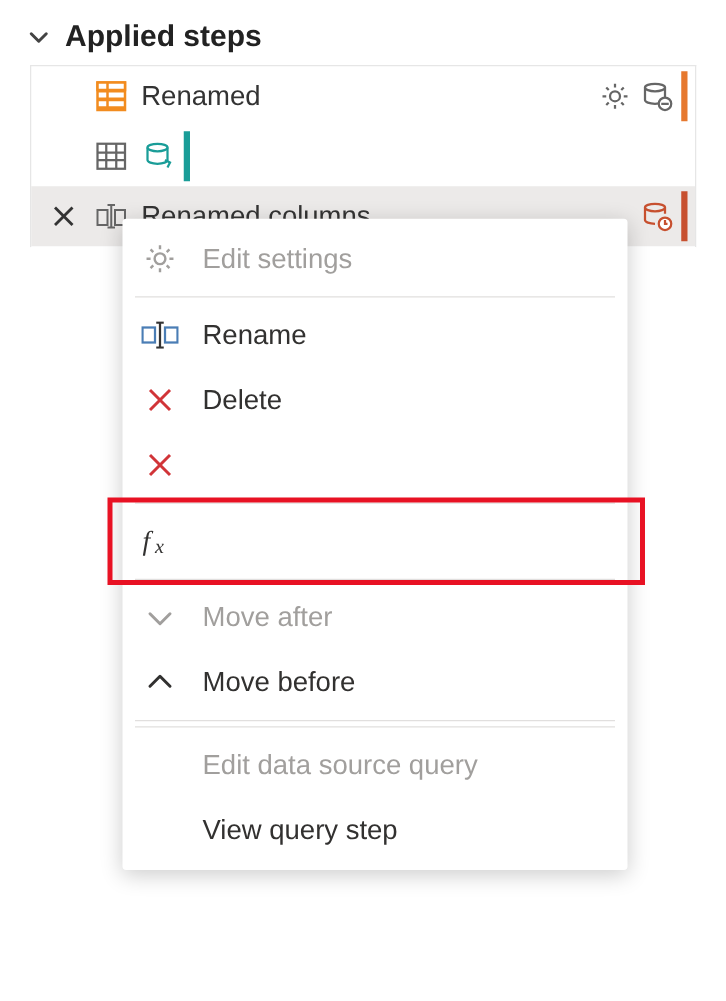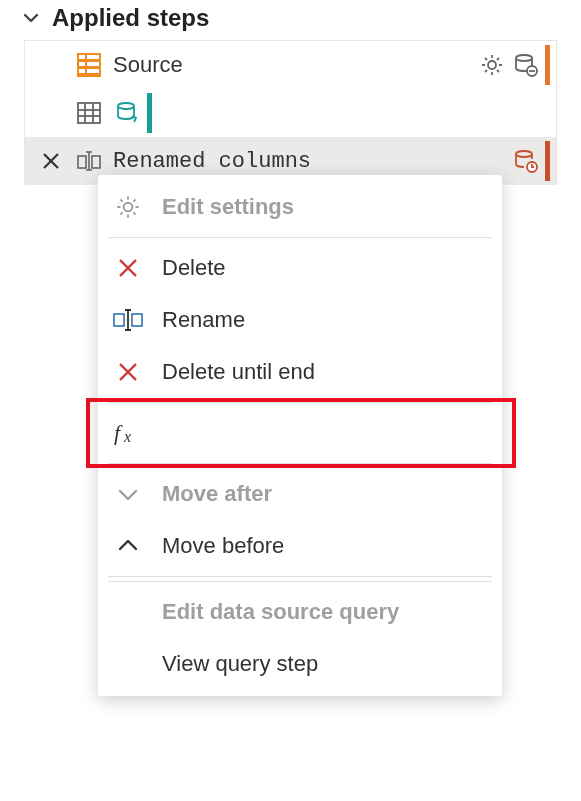--- a/index.html
+++ b/index.html
@@ -11,20 +11,21 @@
       overflow: hidden;
     }
     .panel-header {
       display: flex;
       align-items: center;
       gap: 10px;
       padding: 4px 12px 8px 20px;
       font-size: 24px;
       font-weight: 600;
       color: #222;
+      margin-top: 12px;
     }
     .panel-header .chev {
       width: 22px; height: 22px; display:flex; align-items:center; justify-content:center;
     }
     .steps-container {
       border: 1px solid #fff;
       margin: 0 24px 0 24px;
       border-top: 1px solid #e6e6e6;
       border-left: 1px solid #e6e6e6;
       border-right: 1px solid #e6e6e6;
@@ -34,21 +35,20 @@
       align-items: center;
       height: 48px;
       padding: 0 6px 0 12px;
       font-size: 22px;
       color: #333;
       gap: 10px;
       position: relative;
     }
     .step-row.selected {
       background: #eceae9;
-      font-family: Liberation Mono, monospace;
     }
     .step-row .delete-slot {
       width: 28px; display:flex; align-items:center; justify-content:center;
     }
     .step-row .step-icon {
       width: 28px; height:28px; display:flex; align-items:center; justify-content:center;
     }
     .step-row .step-label { flex: 1; }
     .step-row .right-icons { display:flex; align-items:center; gap:4px; }
     .right-icons .ricon { width:30px; height:30px; display:flex; align-items:center; justify-content:center; }
@@ -73,21 +73,21 @@
     }
     .menu-item {
       display:flex;
       align-items:center;
       height: 52px;
       padding: 0 14px;
       gap: 18px;
       color:#323130;
       cursor:pointer;
     }
-    .menu-item.disabled { color:#a19f9d; cursor:default;font-weight:bold; }
+    .menu-item.disabled { color:#a19f9d; cursor:default; }
     .menu-item .micon { width:32px; height:32px; display:flex; align-items:center; justify-content:center; flex-shrink:0; }
     .menu-sep { height:1px; background:#e1dfde; margin:4px 10px; }
     .highlight-box {
       position:absolute;
       border: 4px solid #e81123;
       left: 86px;
       top: 398px;
       width: 430px;
       height: 70px;
       z-index: 20;
@@ -116,21 +116,21 @@
         <rect x="1" y="1" width="24" height="24" fill="#f28c1f"></rect>
         <rect x="1" y="1" width="24" height="8" fill="#f28c1f"></rect>
         <rect x="3" y="3" width="6" height="4" fill="#fff"></rect>
         <rect x="11" y="3" width="12" height="4" fill="#fff"></rect>
         <rect x="3" y="10" width="6" height="4" fill="#fff"></rect>
         <rect x="11" y="10" width="12" height="4" fill="#fff"></rect>
         <rect x="3" y="17" width="6" height="4" fill="#fff"></rect>
         <rect x="11" y="17" width="12" height="4" fill="#fff"></rect>
       </svg>
     </span>
-    <span class="step-label">Source</span>
+    <span class="step-label">Renamed</span>
     <span class="right-icons">
       <span class="ricon">
         <svg width="26" height="26" viewBox="0 0 26 26" fill="none" stroke="#666" stroke-width="1.8">
           <circle cx="13" cy="13" r="4"></circle>
           <path d="M13 3v3M13 20v3M3 13h3M20 13h3M6 6l2 2M18 18l2 2M20 6l-2 2M6 20l2-2"></path>
         </svg>
       </span>
       <span class="ricon">
         <svg width="26" height="26" viewBox="0 0 26 26" fill="none" stroke="#666" stroke-width="1.8">
           <ellipse cx="11" cy="6" rx="8" ry="3"></ellipse>
@@ -207,48 +207,47 @@
         <path d="M13 3v3M13 20v3M3 13h3M20 13h3M6 6l2 2M18 18l2 2M20 6l-2 2M6 20l2-2"></path>
       </svg>
     </span>
     <span>Edit settings</span>
   </div>
 
   <div class="menu-sep"></div>
 
   <div class="menu-item">
     <span class="micon">
-      <svg width="24" height="24" viewBox="0 0 24 24">
-          <line x1="4" y1="4" x2="20" y2="20" stroke="#d13438" stroke-width="2.4"></line>
-          <line x1="20" y1="4" x2="4" y2="20" stroke="#d13438" stroke-width="2.4"></line>
-        </svg>
-    </span>
-    <span>Delete</span>
-  </div>
-
-  <div class="menu-item">
-    <span class="micon">
       <svg width="30" height="22" viewBox="0 0 30 22" fill="none" stroke="#4a7db5" stroke-width="1.8">
         <rect x="1" y="5" width="10" height="12"></rect>
         <rect x="19" y="5" width="10" height="12"></rect>
         <line x1="15" y1="1" x2="15" y2="21" stroke="#333"></line>
         <path d="M12 1h6M12 21h6" stroke="#333"></path>
       </svg>
     </span>
     <span>Rename</span>
   </div>
 
   <div class="menu-item">
     <span class="micon">
       <svg width="24" height="24" viewBox="0 0 24 24">
           <line x1="4" y1="4" x2="20" y2="20" stroke="#d13438" stroke-width="2.4"></line>
           <line x1="20" y1="4" x2="4" y2="20" stroke="#d13438" stroke-width="2.4"></line>
         </svg>
     </span>
-    <span>Delete until end</span>
+    <span>Delete</span>
+  </div>
+
+  <div class="menu-item">
+    <span class="micon">
+      <svg width="24" height="24" viewBox="0 0 24 24">
+          <line x1="4" y1="4" x2="20" y2="20" stroke="#d13438" stroke-width="2.4"></line>
+          <line x1="20" y1="4" x2="4" y2="20" stroke="#d13438" stroke-width="2.4"></line>
+        </svg>
+    </span>
   </div>
 
   <div class="menu-sep"></div>
 
   <div class="menu-item">
     <span class="micon">
       <svg width="28" height="24" viewBox="0 0 28 24">
         <text x="0" y="19" font-family="Georgia,serif" font-style="italic" font-size="22" fill="#323130">f</text>
         <text x="10" y="21" font-family="Georgia,serif" font-style="italic" font-size="16" fill="#323130">x</text>
       </svg>

